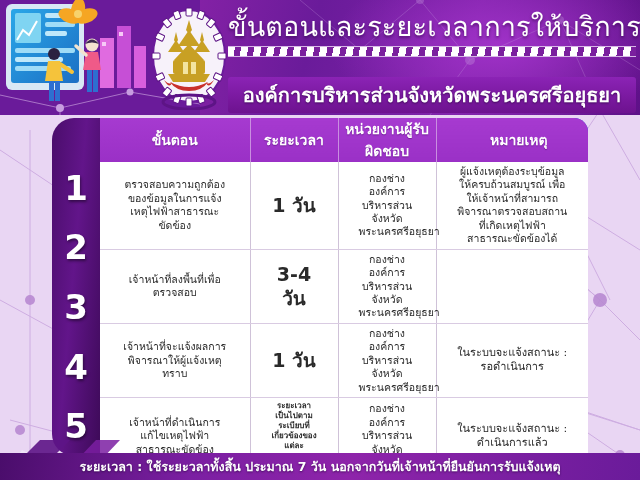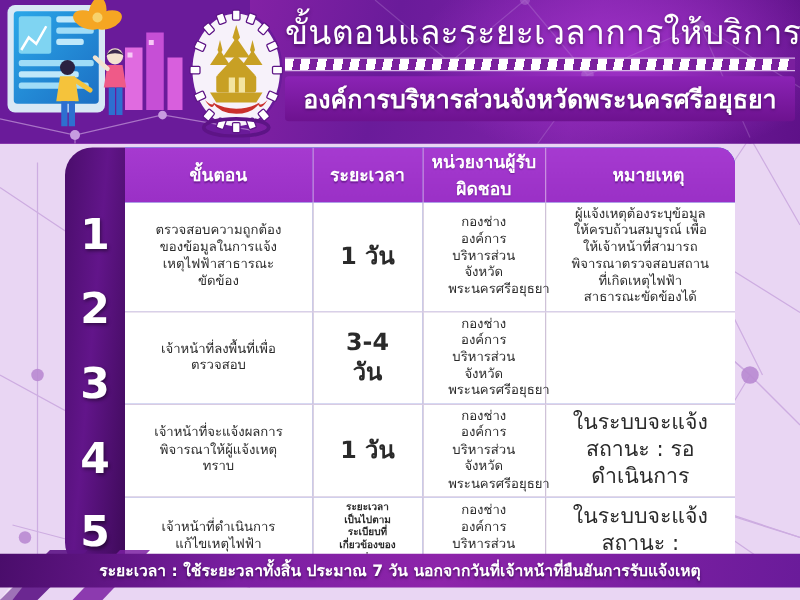--- a/index.html
+++ b/index.html
@@ -44,21 +44,21 @@
   }
   .stripe-bar {
     height:11px; margin-top:0px; width:408px;
     background:repeating-linear-gradient(100deg,
         #ffffff 0px,#ffffff 7px,
         #7a1f9e 7px,#7a1f9e 13px);
     border-top:1px solid #d6b6e6;
     border-bottom:1px solid #d6b6e6;
   }
   .sub-title-band {
-    margin-top:4px; width:408px; height:36px;
+    margin-top:20px; width:408px; height:36px;
     background:linear-gradient(180deg,#8b23b5 0%,#6d128f 100%);
     border-radius:3px;
     display:flex; align-items:center; justify-content:center;
   }
   .sub-title {
     color:#ffffff; font-size:20px; font-weight:bold; white-space:nowrap;
     text-shadow:0 1px 2px rgba(30,0,50,.6);
   }
 
   
@@ -101,25 +101,25 @@
     padding:3px 20px; line-height:1.28;
   }
   table.t tbody tr:last-child td { border-bottom:none; }
   table.t tbody td:last-child { border-right:none; }
 
   .c-step { font-size:10.5px; }
   .c-dur  { font-size:19px; font-weight:bold; color:#171717; }
   .c-dur.small { font-size:8px; font-weight:bold; line-height:1.25; }
   .c-dept { font-size:10.5px; }
   .c-note { font-size:10.5px; }
-  .c-note.big { font-size:17px;text-align:center; }
+  .c-note.big { font-size:11px;text-align:center; }
 
   
   .footer {
-    position:absolute; left:0; bottom:10px; width:640px; height:27px; z-index:5;
+    position:absolute; left:0; bottom:0; width:640px; height:27px; z-index:5;
     background:linear-gradient(100deg,#4a0d6b 0%,#7b1fa2 30%,#8e24aa 55%,#6a1b9a 100%);
     display:flex; align-items:center; justify-content:center;
   }
   .footer .ftxt {
     color:#ffffff; font-size:12.5px; font-weight:bold; white-space:nowrap;
     text-shadow:0 1px 2px rgba(30,0,50,.6);
   }
   .footer-shape { position:absolute; left:0; bottom:0; width:220px; height:40px; z-index:4; }
 </style>
 </head>

